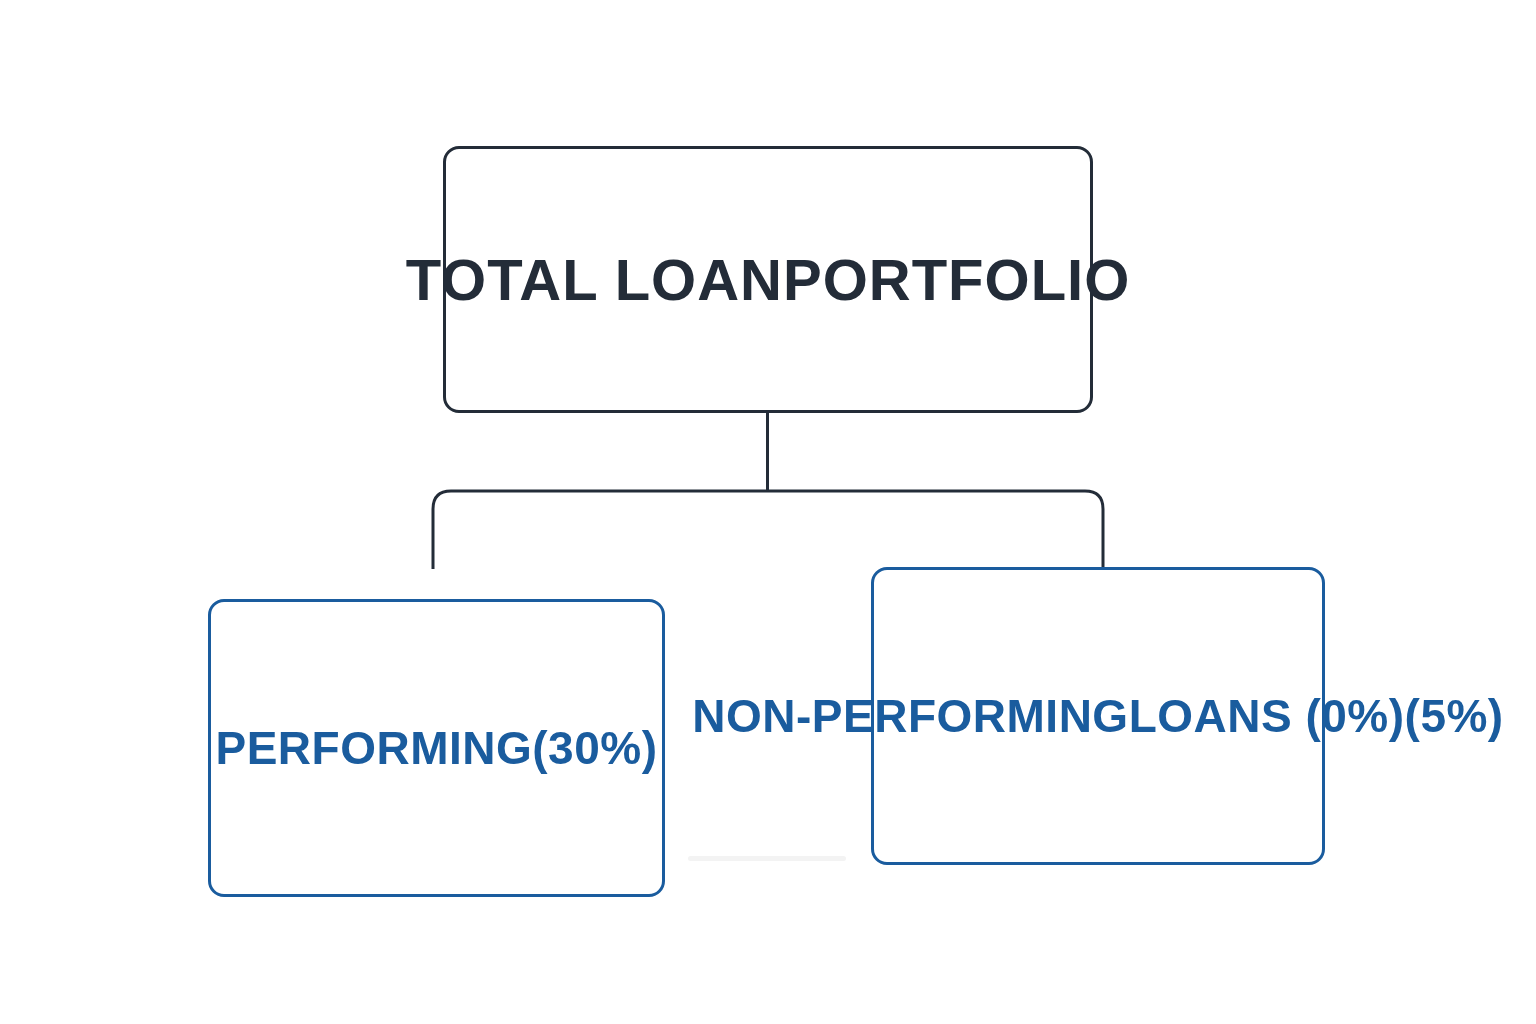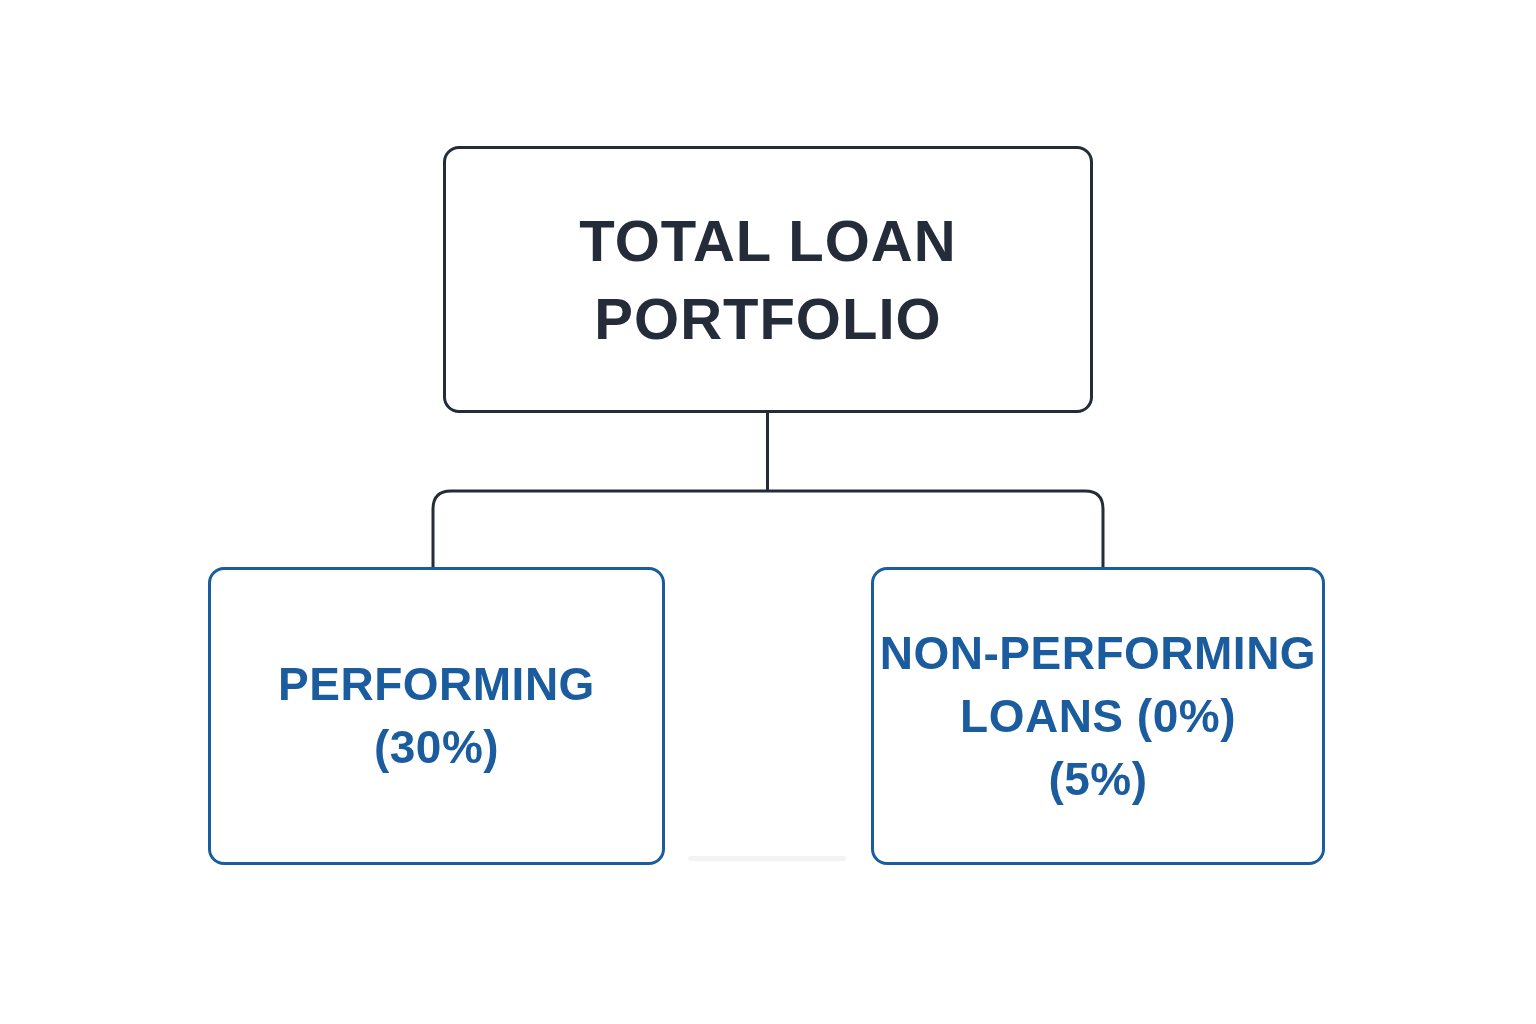--- a/index.html
+++ b/index.html
@@ -28,21 +28,20 @@
     fill: none;
     stroke: var(--connector);
     stroke-width: 3;
   }
 
   .node {
     position: absolute;
     box-sizing: border-box;
     background: var(--background);
     display: flex;
-    flex-direction: column;
     justify-content: center;
     align-items: center;
     font-weight: 700;
   }
   .node .line { white-space: nowrap; }
 
   .node-root {
     left: 443px; top: 146px;
     width: 650px; height: 267px;
     border: 3px solid var(--root-border);
@@ -56,21 +55,21 @@
   .node-child {
     top: 567px;
     height: 298px;
     border: 3px solid var(--child-border);
     border-radius: 16px;
     color: var(--child-text);
     font-size: 46px;
     line-height: 63px;
     letter-spacing: 0.5px;
   }
-  .node-left  { left: 208px; width: 457px; }
+  .node-left  { left: 208px; width: 457px; margin-top: 32px; }
   .node-right { left: 871px; width: 454px; }
 
   .artifact-line {
     position: absolute;
     left: 688px; top: 856px;
     width: 158px; height: 5px;
     background: #f3f3f3;
     border-radius: 3px;
   }
 </style>

